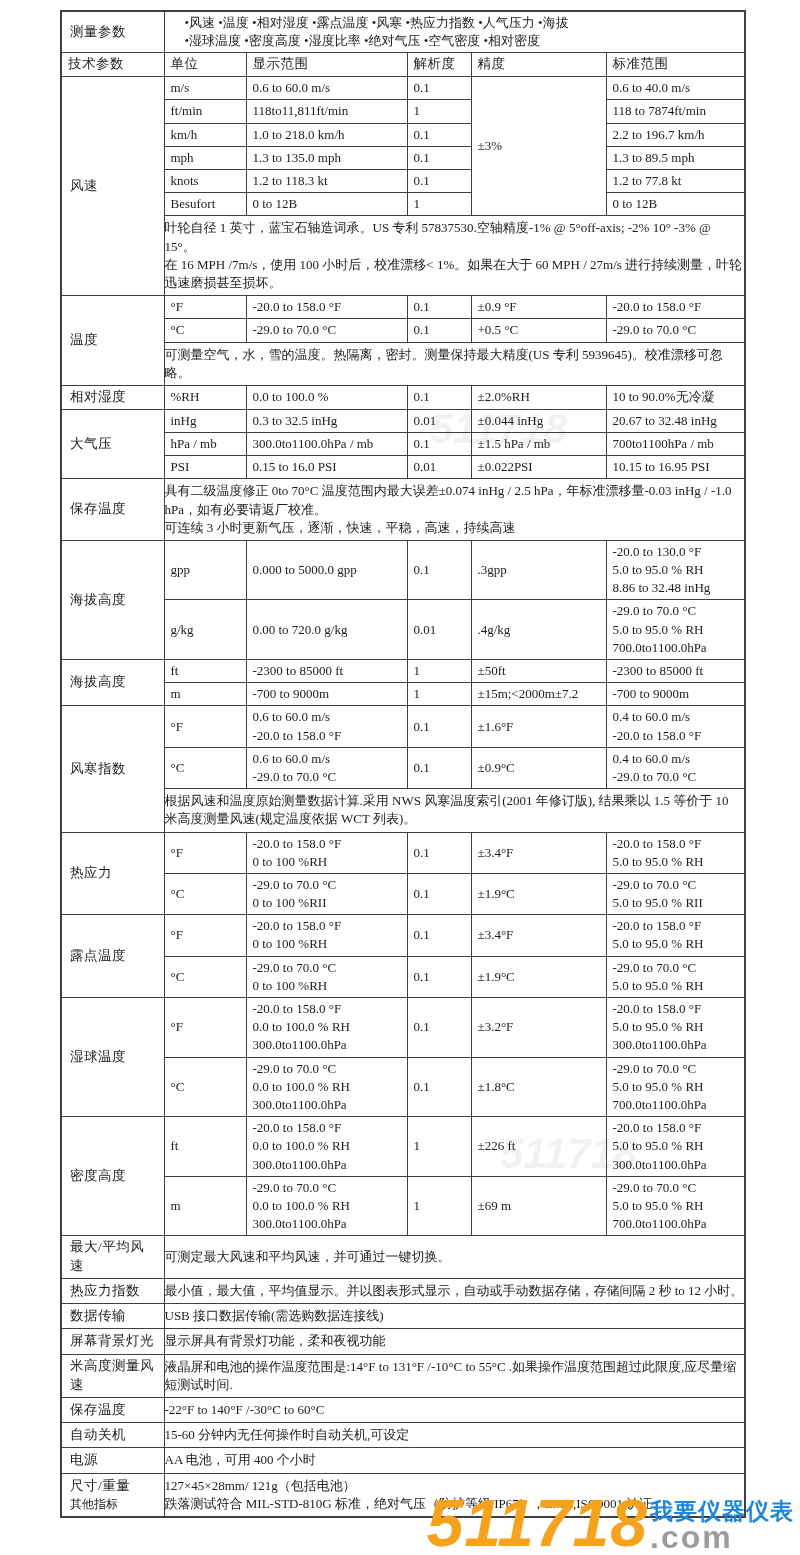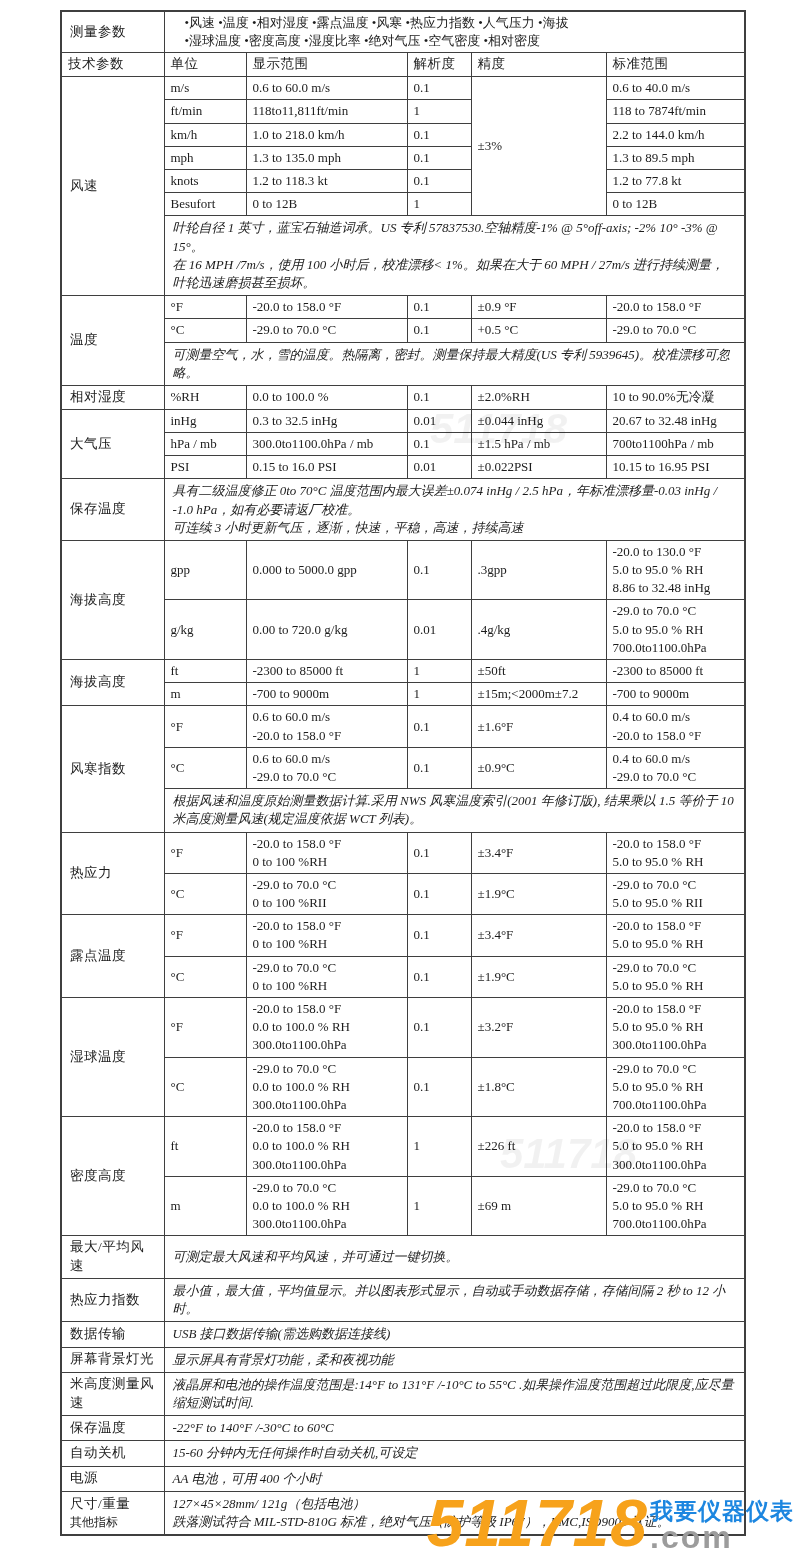--- a/index.html
+++ b/index.html
@@ -11,21 +11,21 @@
     border-collapse:collapse;table-layout:fixed;width:684px;
     margin:10px 0 0 60px;border:2px solid #3f3f3f;
   }
   td{
     border:1px solid #3f3f3f;font-size:13px;line-height:1.4;
     padding:2px 6px;vertical-align:middle;word-break:break-word;
     white-space:pre-line;
   }
   td.lbl{padding-left:8px;font-size:13.5px;letter-spacing:.5px;}
   td.hdr{font-size:13.5px;letter-spacing:.5px;}
-  td.note{padding:3px 8px;font-style:italic;}
+  td.note{padding:3px 0;}
   td.bullets div{padding-left:14px;}
   td.pairlbl div.small{font-family:"Liberation Sans","DejaVu Sans",sans-serif;font-size:12px;letter-spacing:0;}
   .ghost{
     position:absolute;color:#000;opacity:.05;font-style:italic;font-weight:bold;
     font-size:42px;font-family:"Liberation Sans","DejaVu Sans",sans-serif;pointer-events:none;
   }
   .logo{
     position:absolute;right:6px;bottom:5px;display:flex;align-items:flex-end;
     font-family:"Liberation Sans","DejaVu Sans",sans-serif;line-height:1;
   }
@@ -73,21 +73,21 @@
       <tr>
         <td>ft/min</td>
         <td>118to11,811ft/min</td>
         <td>1</td>
         <td>118 to 7874ft/min</td>
       </tr>
       <tr>
         <td>km/h</td>
         <td>1.0 to 218.0 km/h</td>
         <td>0.1</td>
-        <td>2.2 to 144.0 km/h</td>
+        <td>2.2 to 196.7 km/h</td>
       </tr>
       <tr>
         <td>mph</td>
         <td>1.3 to 135.0 mph</td>
         <td>0.1</td>
         <td>1.3 to 89.5 mph</td>
       </tr>
       <tr>
         <td>knots</td>
         <td>1.2 to 118.3 kt</td>

